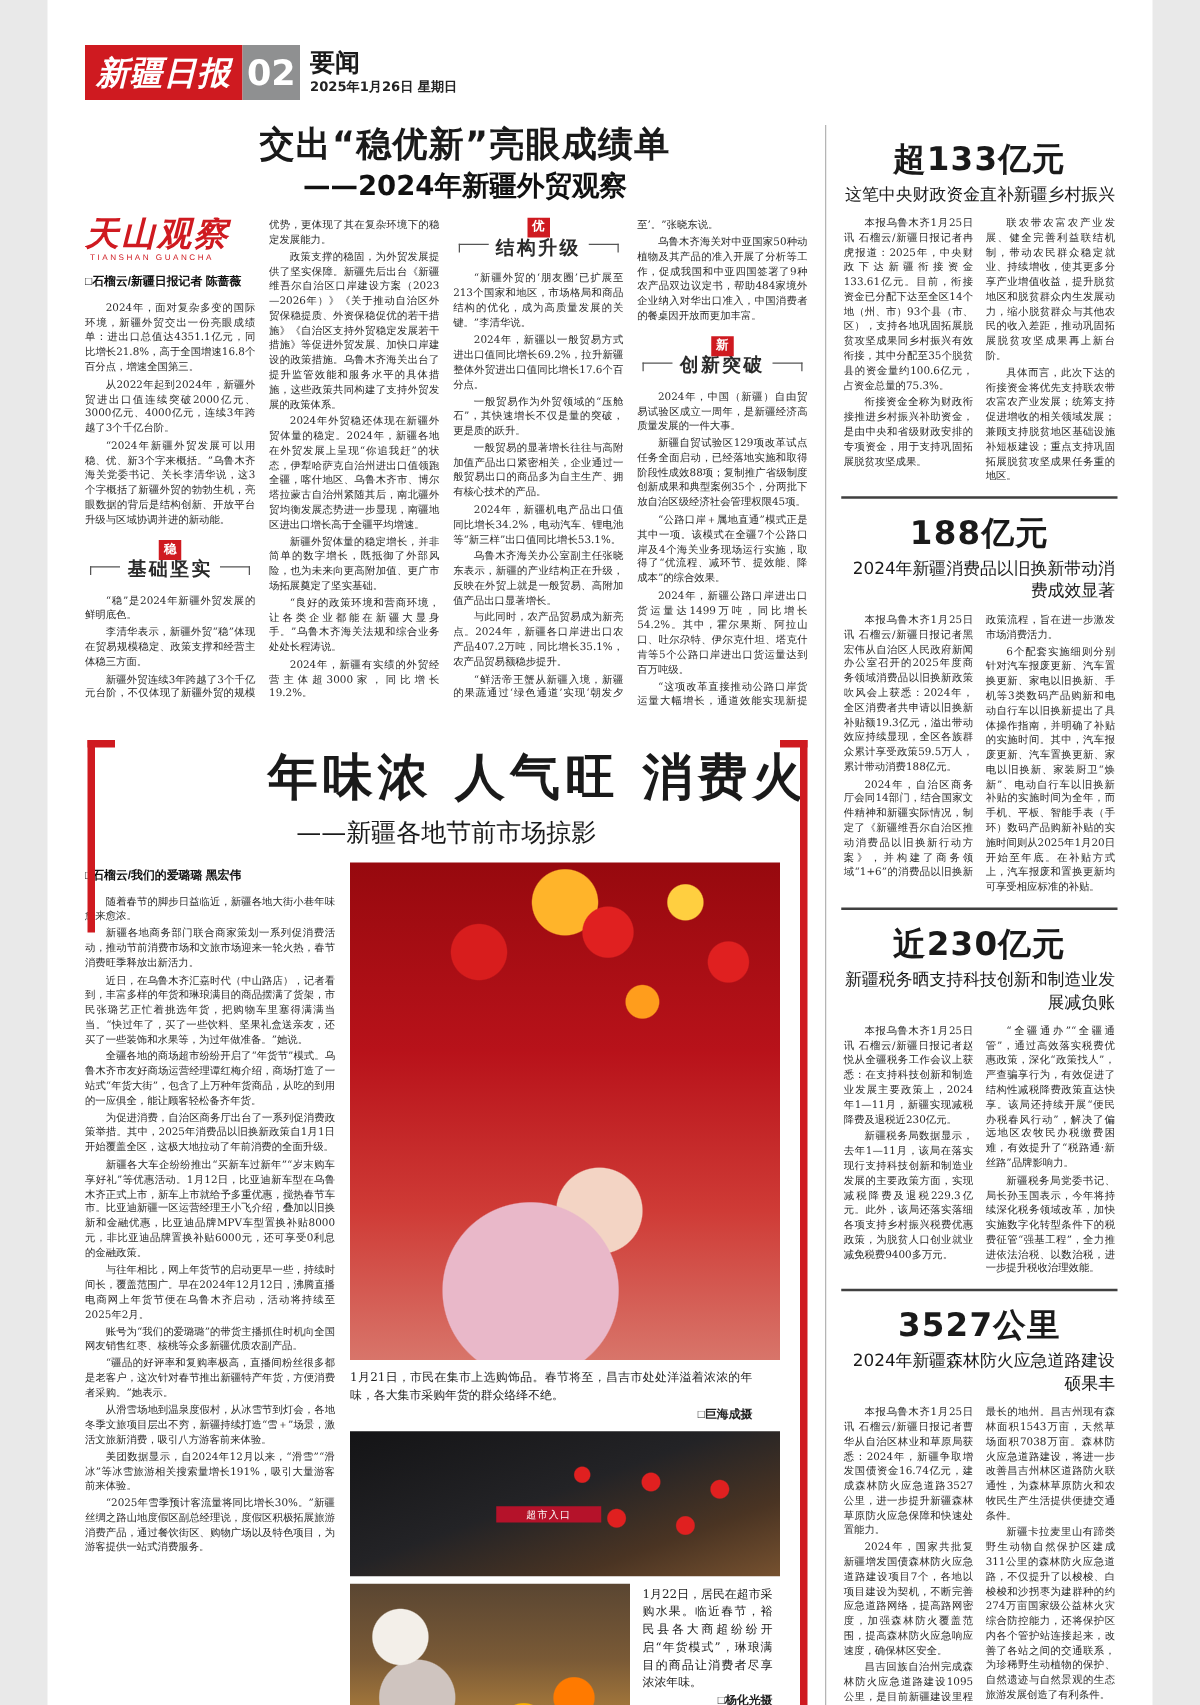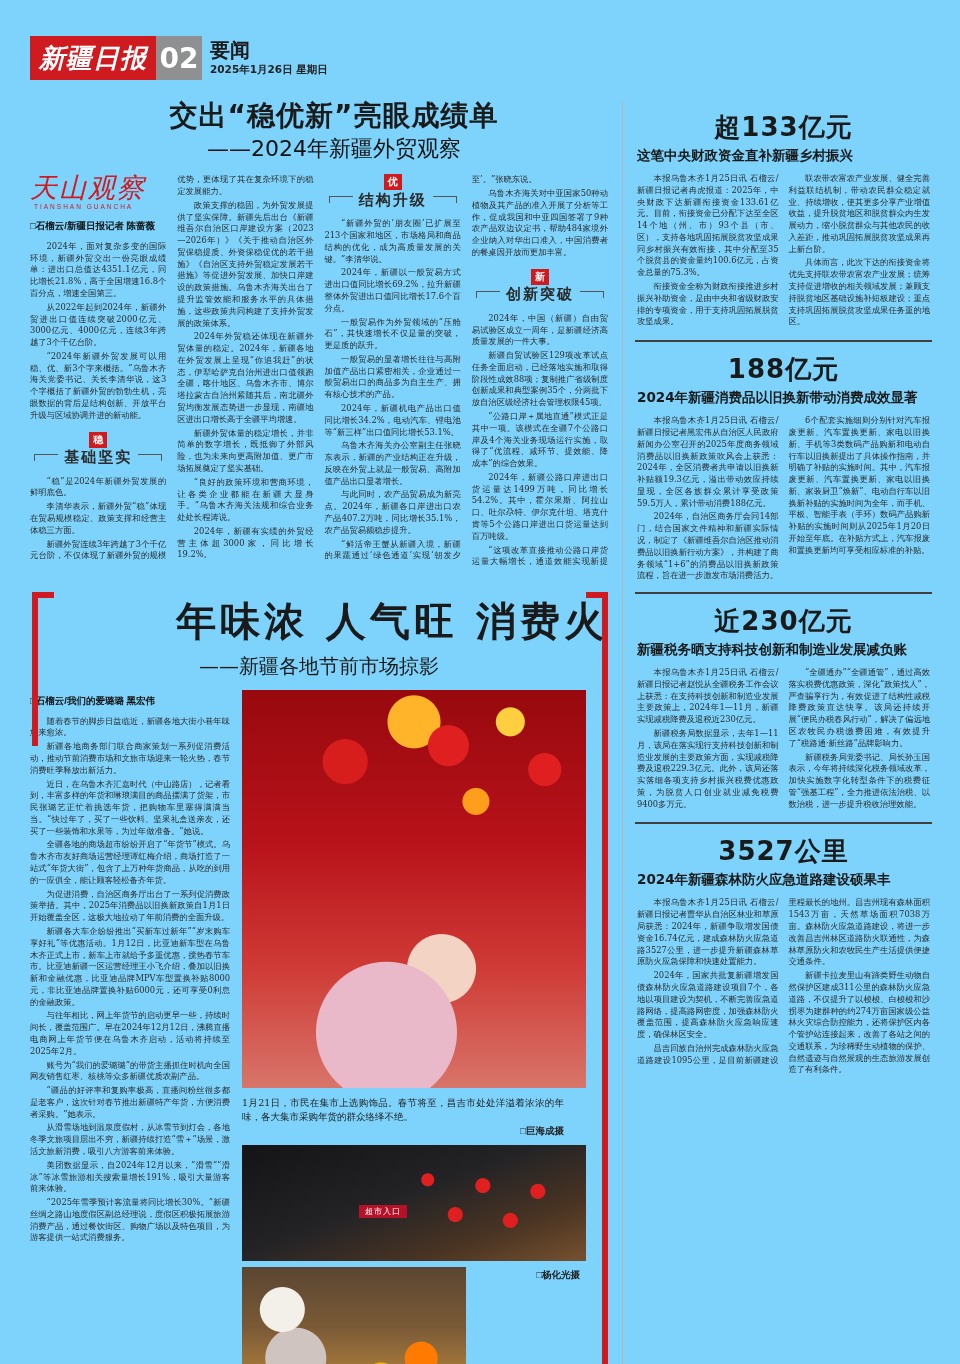--- a/index.html
+++ b/index.html
@@ -1,39 +1,39 @@
 <!DOCTYPE html>
 <html><head>
 <meta charset="utf-8">
 <style>
   html,body{margin:0;padding:0;background:#e9e9e9;}
-  .page{width:960px;height:1364px;background:#7dd3fc;margin:0 auto;position:relative;
+  .page{width:884px;height:1364px;background:#ffffff;margin:0 auto;position:relative;
         font-family:"DejaVu Sans",sans-serif;color:#1a1a1a;overflow:hidden;box-sizing:border-box;
         padding:36px 28px 14px 30px;}
   
   .masthead{display:flex;align-items:flex-start;gap:0;margin-bottom:10px;height:52px;}
   .paper-box{background:#cf1a20;color:#fff;width:126px;height:44px;display:flex;align-items:center;justify-content:center;
              font-size:26px;font-weight:bold;font-style:italic;letter-spacing:1px;font-family:"DejaVu Serif",serif;}
   .pageno-box{background:#8f9091;color:#fff;width:46px;height:44px;display:flex;align-items:center;justify-content:center;
               font-size:28px;font-weight:bold;margin-right:8px;}
   .mast-right{display:flex;flex-direction:column;justify-content:center;height:44px;}
   .section-name{font-size:20px;font-weight:bold;line-height:1.1;}
   .date-line{font-size:10.5px;font-weight:bold;color:#222;margin-top:2px;}
   
   .content{display:flex;align-items:stretch;}
   .left-region{width:578px;flex:0 0 578px;}
   .right-region{flex:1;border-left:1px solid #b5b5b5;padding-left:12px;margin-left:14px;margin-top:2px;}
   
   .lead-headline{font-size:28px;font-weight:bold;text-align:center;letter-spacing:1px;margin:2px 0 2px 30px;line-height:1.15;}
-  .lead-subheadline{font-size:22px;text-align:center;margin:2px 0 10px 30px;color:#111;}
+  .lead-subheadline{font-size:22px;text-align:center;margin:2px 0 10px 30px;color:#111;font-weight:bold;}
   .lead-body{column-count:4;column-gap:11px;height:398px;overflow:hidden;text-align:justify;
              font-size:8.3px;line-height:1.42;font-family:"DejaVu Serif",serif;color:#2b2b2b;}
   .lead-body p{margin:0 0 2px 0;text-indent:2em;}
   .tianshan{break-inside:avoid;margin-bottom:6px;}
-  .tianshan .logo{color:#cf1a20;font-size:27px;font-weight:normal;font-style:italic;letter-spacing:2px;
+  .tianshan .logo{color:#cf1a20;font-size:27px;font-weight:bold;font-style:italic;letter-spacing:2px;
                   font-family:"DejaVu Serif",serif;line-height:1;}
   .tianshan .logo-sub{color:#cf1a20;font-size:6.5px;letter-spacing:2px;margin:1px 0 8px 4px;font-family:"Liberation Sans",sans-serif;}
   .byline{font-size:9.5px;font-weight:bold;color:#111;margin:4px 0 8px 0;font-family:"Liberation Sans",sans-serif;text-indent:0;}
   .subhead{break-inside:avoid;text-align:center;margin:10px 4px 8px 4px;font-family:"Liberation Sans",sans-serif;}
   .subhead .tag{display:inline-block;background:#cf1a20;color:#fff;font-size:10px;font-weight:bold;
                 padding:1px 4px;margin-bottom:-4px;position:relative;z-index:2;}
   .subhead .frame{display:flex;align-items:center;gap:6px;}
   .subhead .frame:before,.subhead .frame:after{content:"";flex:1;border-top:1px solid #555;height:6px;}
   .subhead .frame:before{border-left:1px solid #555;}
   .subhead .frame:after{border-right:1px solid #555;}
@@ -65,41 +65,41 @@
       linear-gradient(180deg,#97090e 0%,#b8121a 38%,#cf3b36 70%,#d8756a 100%);}
   .photo-market{height:116px;
     background:
       radial-gradient(circle at 62% 60%, #e02020 0 7px, rgba(224,32,32,0) 8px),
       radial-gradient(circle at 70% 35%, #e02020 0 7px, rgba(224,32,32,0) 8px),
       radial-gradient(circle at 78% 65%, #e02020 0 7px, rgba(224,32,32,0) 8px),
       radial-gradient(circle at 86% 40%, #e02020 0 7px, rgba(224,32,32,0) 8px),
       radial-gradient(circle at 54% 30%, #e02020 0 6px, rgba(224,32,32,0) 7px),
       linear-gradient(160deg,#141416 0%,#232326 45%,#4a3423 75%,#76512f 100%);}
   .photo-sign{position:absolute;left:34%;top:52%;background:#b5122a;color:#fff;font-size:8px;
-              padding:1px 6px;letter-spacing:1px;}
+              padding:1px 24px;letter-spacing:1px;}
   .fest-bottom{display:flex;gap:8px;}
   .photo-fruit{flex:1;height:152px;
     background:
       radial-gradient(circle at 18% 28%, #f3efe9 0 22px, rgba(243,239,233,0) 23px),
       radial-gradient(circle at 24% 60%, #cfc4bf 0 30px, rgba(207,196,191,0) 31px),
       radial-gradient(circle at 62% 75%, #ffb300 0 18px, rgba(255,179,0,0) 19px),
       radial-gradient(circle at 80% 60%, #ff7a00 0 16px, rgba(255,122,0,0) 17px),
       radial-gradient(circle at 72% 88%, #ffd34d 0 20px, rgba(255,211,77,0) 21px),
       radial-gradient(circle at 90% 85%, #e23b2e 0 14px, rgba(226,59,46,0) 15px),
       linear-gradient(180deg,#5a4632 0%,#7a5a36 40%,#a97b3c 70%,#c99a4a 100%);}
   .caption{font-size:9.5px;line-height:1.5;color:#222;font-family:"DejaVu Serif",serif;text-align:justify;}
   .caption1{padding:2px 22px 0 0;}
   .caption .credit{display:block;text-align:right;font-weight:bold;font-family:Liberation Mono, monospace;}
   .caption2{flex:0 0 104px;padding:2px 6px 0 2px;}
   .caption2 .cap-text{text-indent:1em;}
   
   .brief{padding:4px 2px 10px 2px;}
   .brief + .brief{border-top:2px solid #404040;}
   .brief-title{font-size:26px;font-weight:bold;text-align:center;letter-spacing:1px;margin:6px 0 2px 0;}
-  .brief-subtitle{font-size:13.5px;font-weight:bold;text-align:left;margin:2px 0 8px 0;}
+  .brief-subtitle{font-size:13.5px;font-weight:normal;text-align:right;margin:2px 0 8px 0;}
   .brief-body{column-count:2;column-gap:10px;text-align:justify;font-size:8.3px;line-height:1.42;
               font-family:"DejaVu Serif",serif;color:#2b2b2b;}
   .brief-body p{margin:0 0 2px 0;text-indent:2em;}
 </style>
 </head>
 <body>
 
 <div class="page">
 
   <header class="masthead">
@@ -217,20 +217,21 @@
               <span class="credit">□巨海成摄</span>
             </div>
 
             <div class="photo photo-market">
               <span class="photo-sign">超市入口</span>
             </div>
 
             <div class="fest-bottom">
               <div class="photo photo-fruit"></div>
               <div class="caption caption2">
+                <span class="cap-text">1月22日，居民在超市采购水果。临近春节，裕民县各大商超纷纷开启“年货模式”，琳琅满目的商品让消费者尽享浓浓年味。</span>
                 <span class="credit">□杨化光摄</span>
               </div>
             </div>
           </div>
         </div>
       </article>
     </div>
 
     <aside class="right-region">
 

